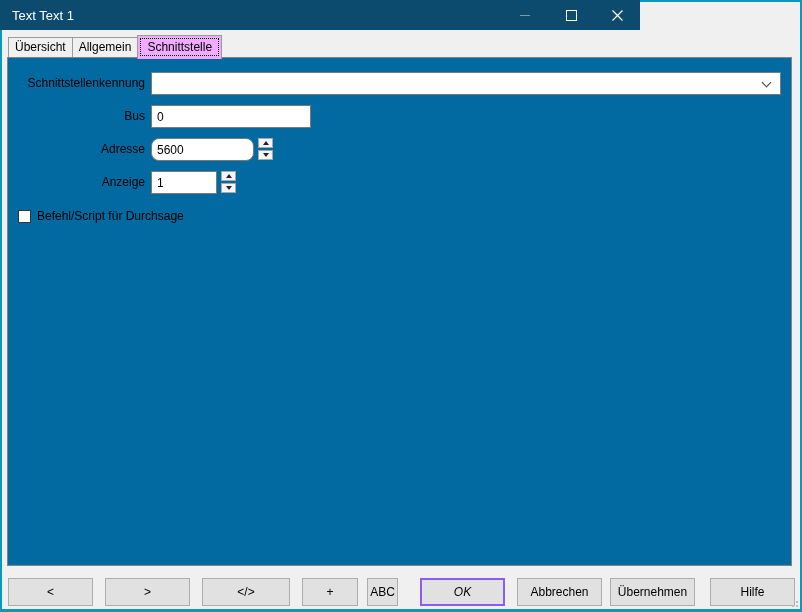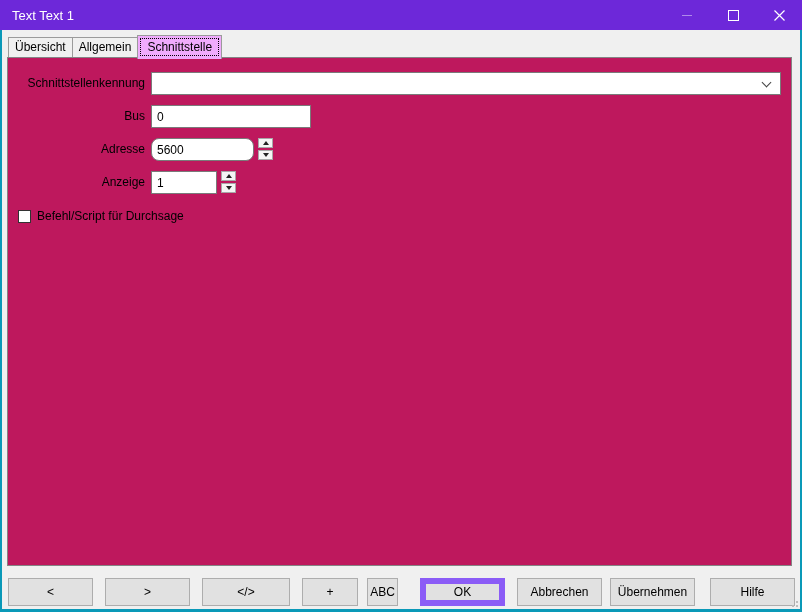--- a/index.html
+++ b/index.html
@@ -7,22 +7,22 @@
   body { font-family: "Liberation Sans", sans-serif; font-size: 12px; color: #000; }
 
   .window {
     position: relative; width: 802px; height: 612px; background: #f0f0f0;
     box-shadow: inset 0 0 0 2px #0a99b8, inset 0 -3px 0 #0a99b8;
     overflow: hidden;
   }
 
   
   .titlebar {
-    position: absolute; top: 0; left: 0; width: 802px; height: 30px;
-    background: #6d28d9; display: flex; align-items: center;
+    position: absolute; top: 0; left: 0; width: 640px; height: 30px;
+    background: #0c4a6e; display: flex; align-items: center;
   }
   .titlebar .title { color: #fff; font-size: 13px; padding-left: 12px; flex: 1 1 auto; }
   .winbtn {
     width: 46px; height: 30px; display: flex; align-items: center; justify-content: center;
     cursor: default;
   }
   .min-glyph { width: 10px; height: 1px; background: rgba(255,255,255,0.45); display: block; }
 
   
   .tabbar {
@@ -36,21 +36,21 @@
   }
   .tab.active {
     height: 24px; line-height: 22px; padding: 0 9px; margin-bottom: 0;
     background: #f0abfc; outline: 1px dotted #000; outline-offset: -4px;
     position: relative; z-index: 4;
   }
 
   
   .panel {
     position: absolute; left: 7px; top: 57px; width: 785px; height: 509px;
-    background: #be185d; border: 1px solid #848484; z-index: 1;
+    background: #0369a1; border: 1px solid #848484; z-index: 1;
   }
   .field-label {
     position: absolute; left: 3px; width: 134px; text-align: right; line-height: 23px;
   }
   .txt {
     position: absolute; height: 23px; border: 1px solid #7a7a7a; background: #fff;
     font-family: "Liberation Sans", sans-serif; font-size: 12px; padding: 0 5px;
     outline: none;
   }
   .combo { position: absolute; left: 143px; top: 14px; width: 630px; height: 23px;
@@ -76,21 +76,21 @@
   .checkbox { width: 13px; height: 13px; border: 1px solid #333; background: #fff; }
   .checkrow label { margin-left: 6px; line-height: 14px; }
 
   
   .btn {
     position: absolute; top: 578px; height: 28px;
     background: #e1e1e1; border: 1px solid #adadad;
     font-family: "Liberation Sans", sans-serif; font-size: 12px;
     display: flex; align-items: center; justify-content: center; cursor: default;
   }
-  .btn.default { border: 6px solid #8b5cf6; }
+  .btn.default { border: 2px solid #8b5cf6; font-style: italic; }
   .b1 { left: 8px;   width: 85px; }
   .b2 { left: 105px; width: 85px; }
   .b3 { left: 202px; width: 88px; }
   .b4 { left: 302px; width: 56px; }
   .b5 { left: 367px; width: 31px; text-align: right; }
   .b6 { left: 420px; width: 85px; }
   .b7 { left: 517px; width: 85px; }
   .b8 { left: 610px; width: 85px; }
   .b9 { left: 710px; width: 85px; }
 

